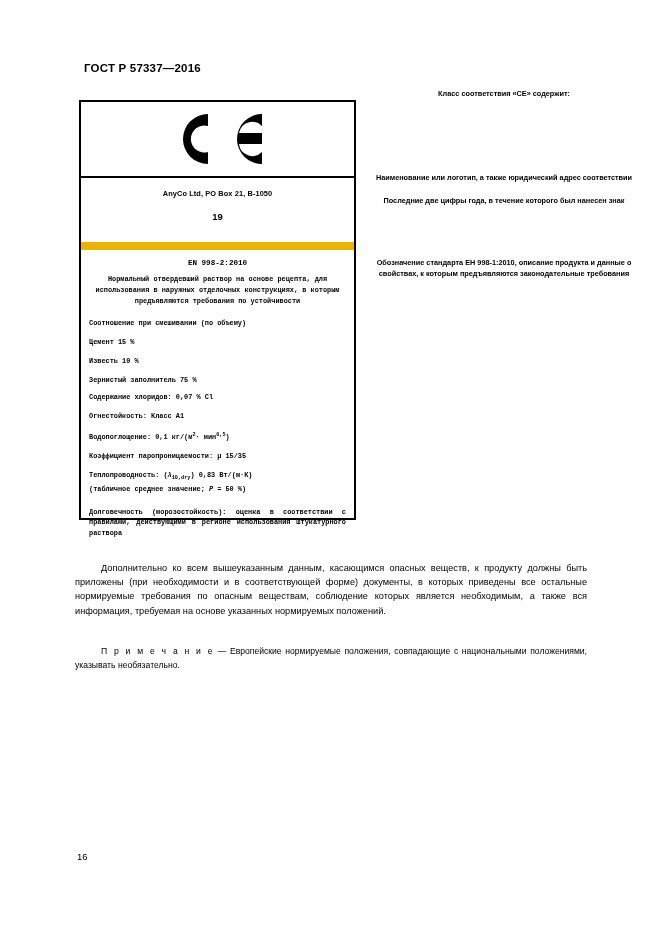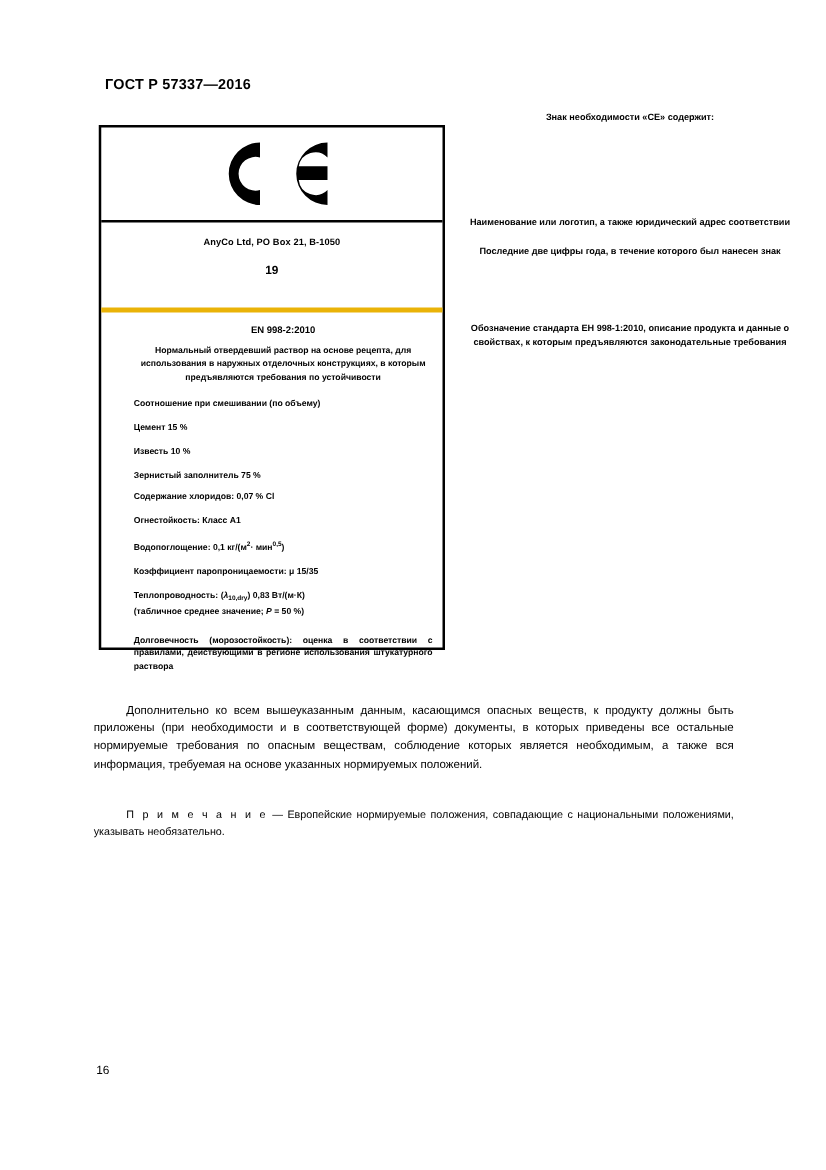--- a/index.html
+++ b/index.html
@@ -54,27 +54,28 @@
     box-sizing: border-box;
     width: 100%;
   }
   #cell-mark {
     height: 76px;
     border-bottom: 2px solid #000;
     position: relative;
   }
   #cell-maker {
     height: 72px;
-    border-bottom: 4px solid #eab308;
+    border-bottom: 8px solid #eab308;
     position: relative;
     padding-top: 11px;
   }
   #cell-spec {
     position: relative;
-    padding: 9px 8px 8px 26px;
+    padding: 9px 8px 8px 8px;
+    font-family: Liberation Mono, monospace;
   }
 
   
   #ce-mark {
     position: absolute;
     left: 50%;
     top: 50%;
     transform: translate(-50%, -50%);
     width: 98px;
     height: 56px;
@@ -223,21 +224,21 @@
         <p class="spec-item"><span>Водопоглощение: 0,1 кг/(м</span><sup>2</sup><span>· мин</span><sup>0,5</sup><span>)</span></p>
 
         <p class="spec-item">Коэффициент паропроницаемости: μ 15/35</p>
 
         <p class="spec-item tight"><span>Теплопроводность: (</span><i>λ</i><sub>10,dry</sub><span>) 0,83 Вт/(м·К)</span><br><span>(табличное среднее значение; </span><i>P</i><span> = 50 %)</span></p>
 
         <p class="spec-item just">Долговечность (морозостойкость): оценка в соответствии с правилами, действующими в регионе использования штукатурного раствора</p>
       </div>
     </div>
 
-    <div class="annot" id="annot-1">Знак необходимости «CE» содержит:</div>
+    <div class="annot" id="annot-1">Класс соответствия «CE» содержит:</div>
     <div class="annot" id="annot-3">Наименование или логотип, а также юридический адрес соответствии</div>
     <div class="annot" id="annot-4">Последние две цифры года, в течение которого был нанесен знак</div>
     <div class="annot" id="annot-5">Обозначение стандарта ЕН 998-1:2010, описание продукта и данные о свойствах, к которым предъявляются законодательные требования</div>
 
   </div>
 
   <div id="body-text">
     <p class="para indent">Дополнительно ко всем вышеуказанным данным, касающимся опасных веществ, к продукту должны быть приложены (при необходимости и в соответствующей форме) документы, в которых приведены все остальные нормируемые требования по опасным веществам, соблюдение которых является необходимым, а также вся информация, требуемая на основе указанных нормируемых положений.</p>
   </div>
 

